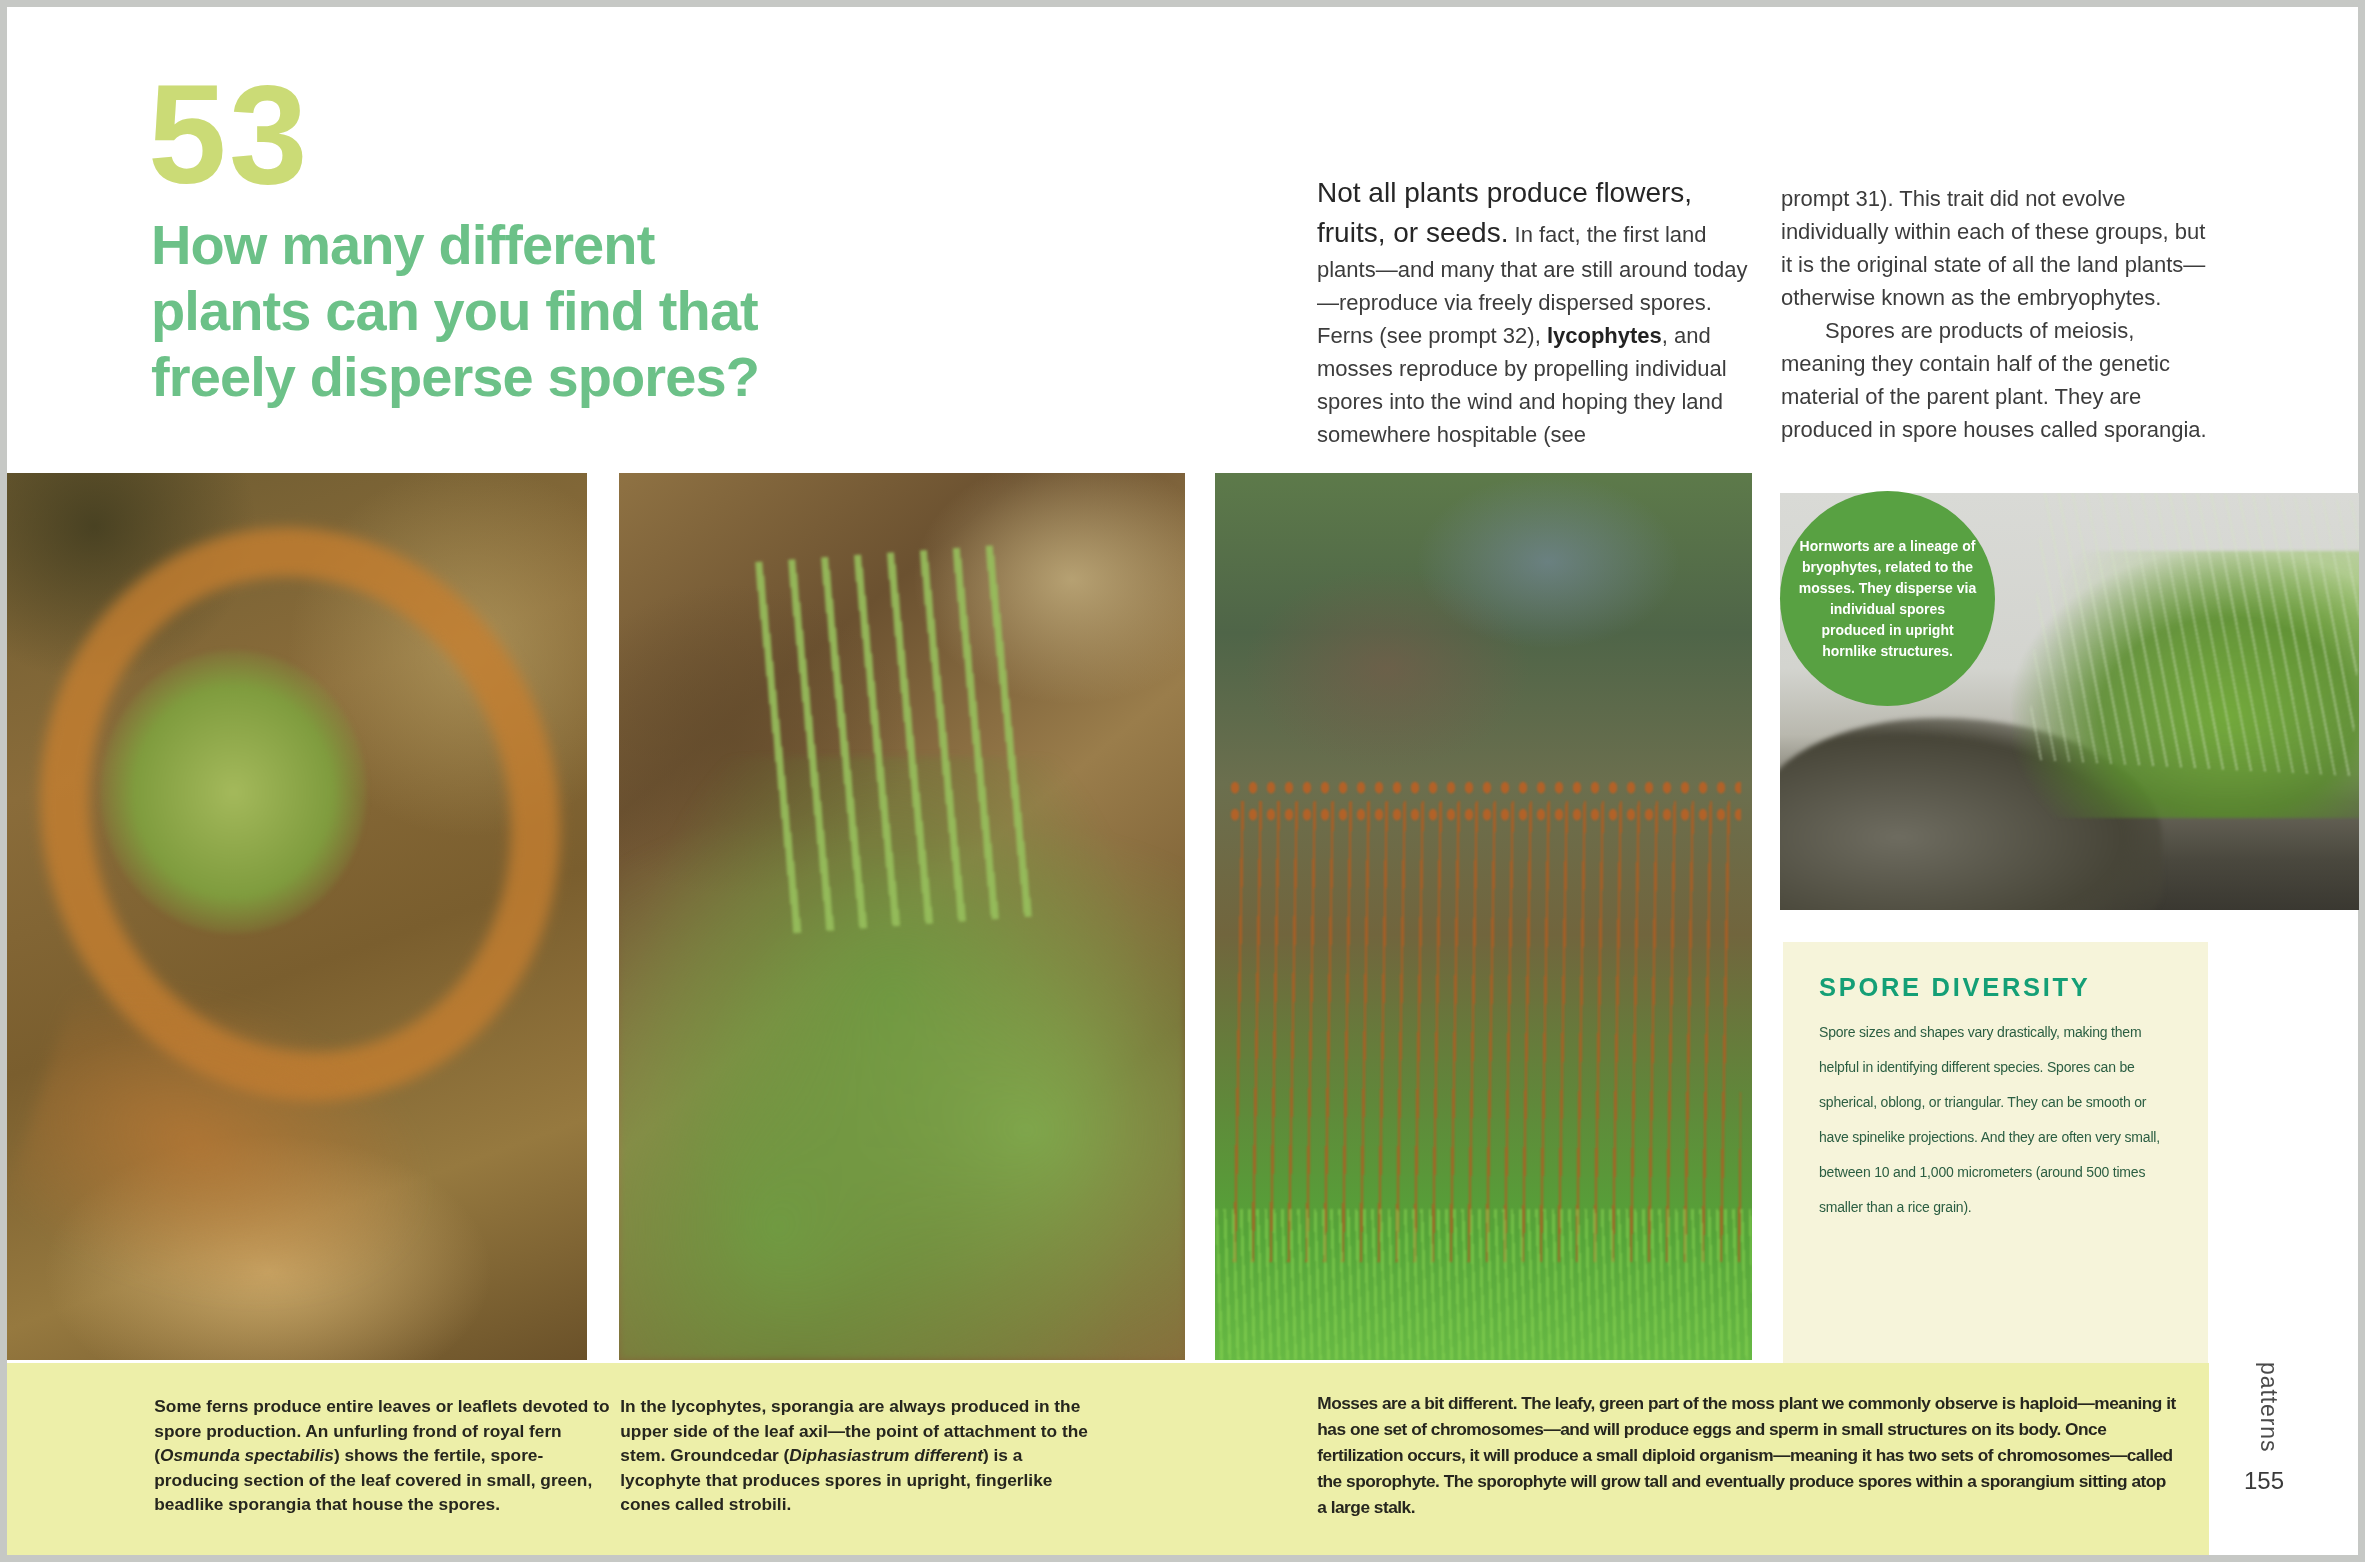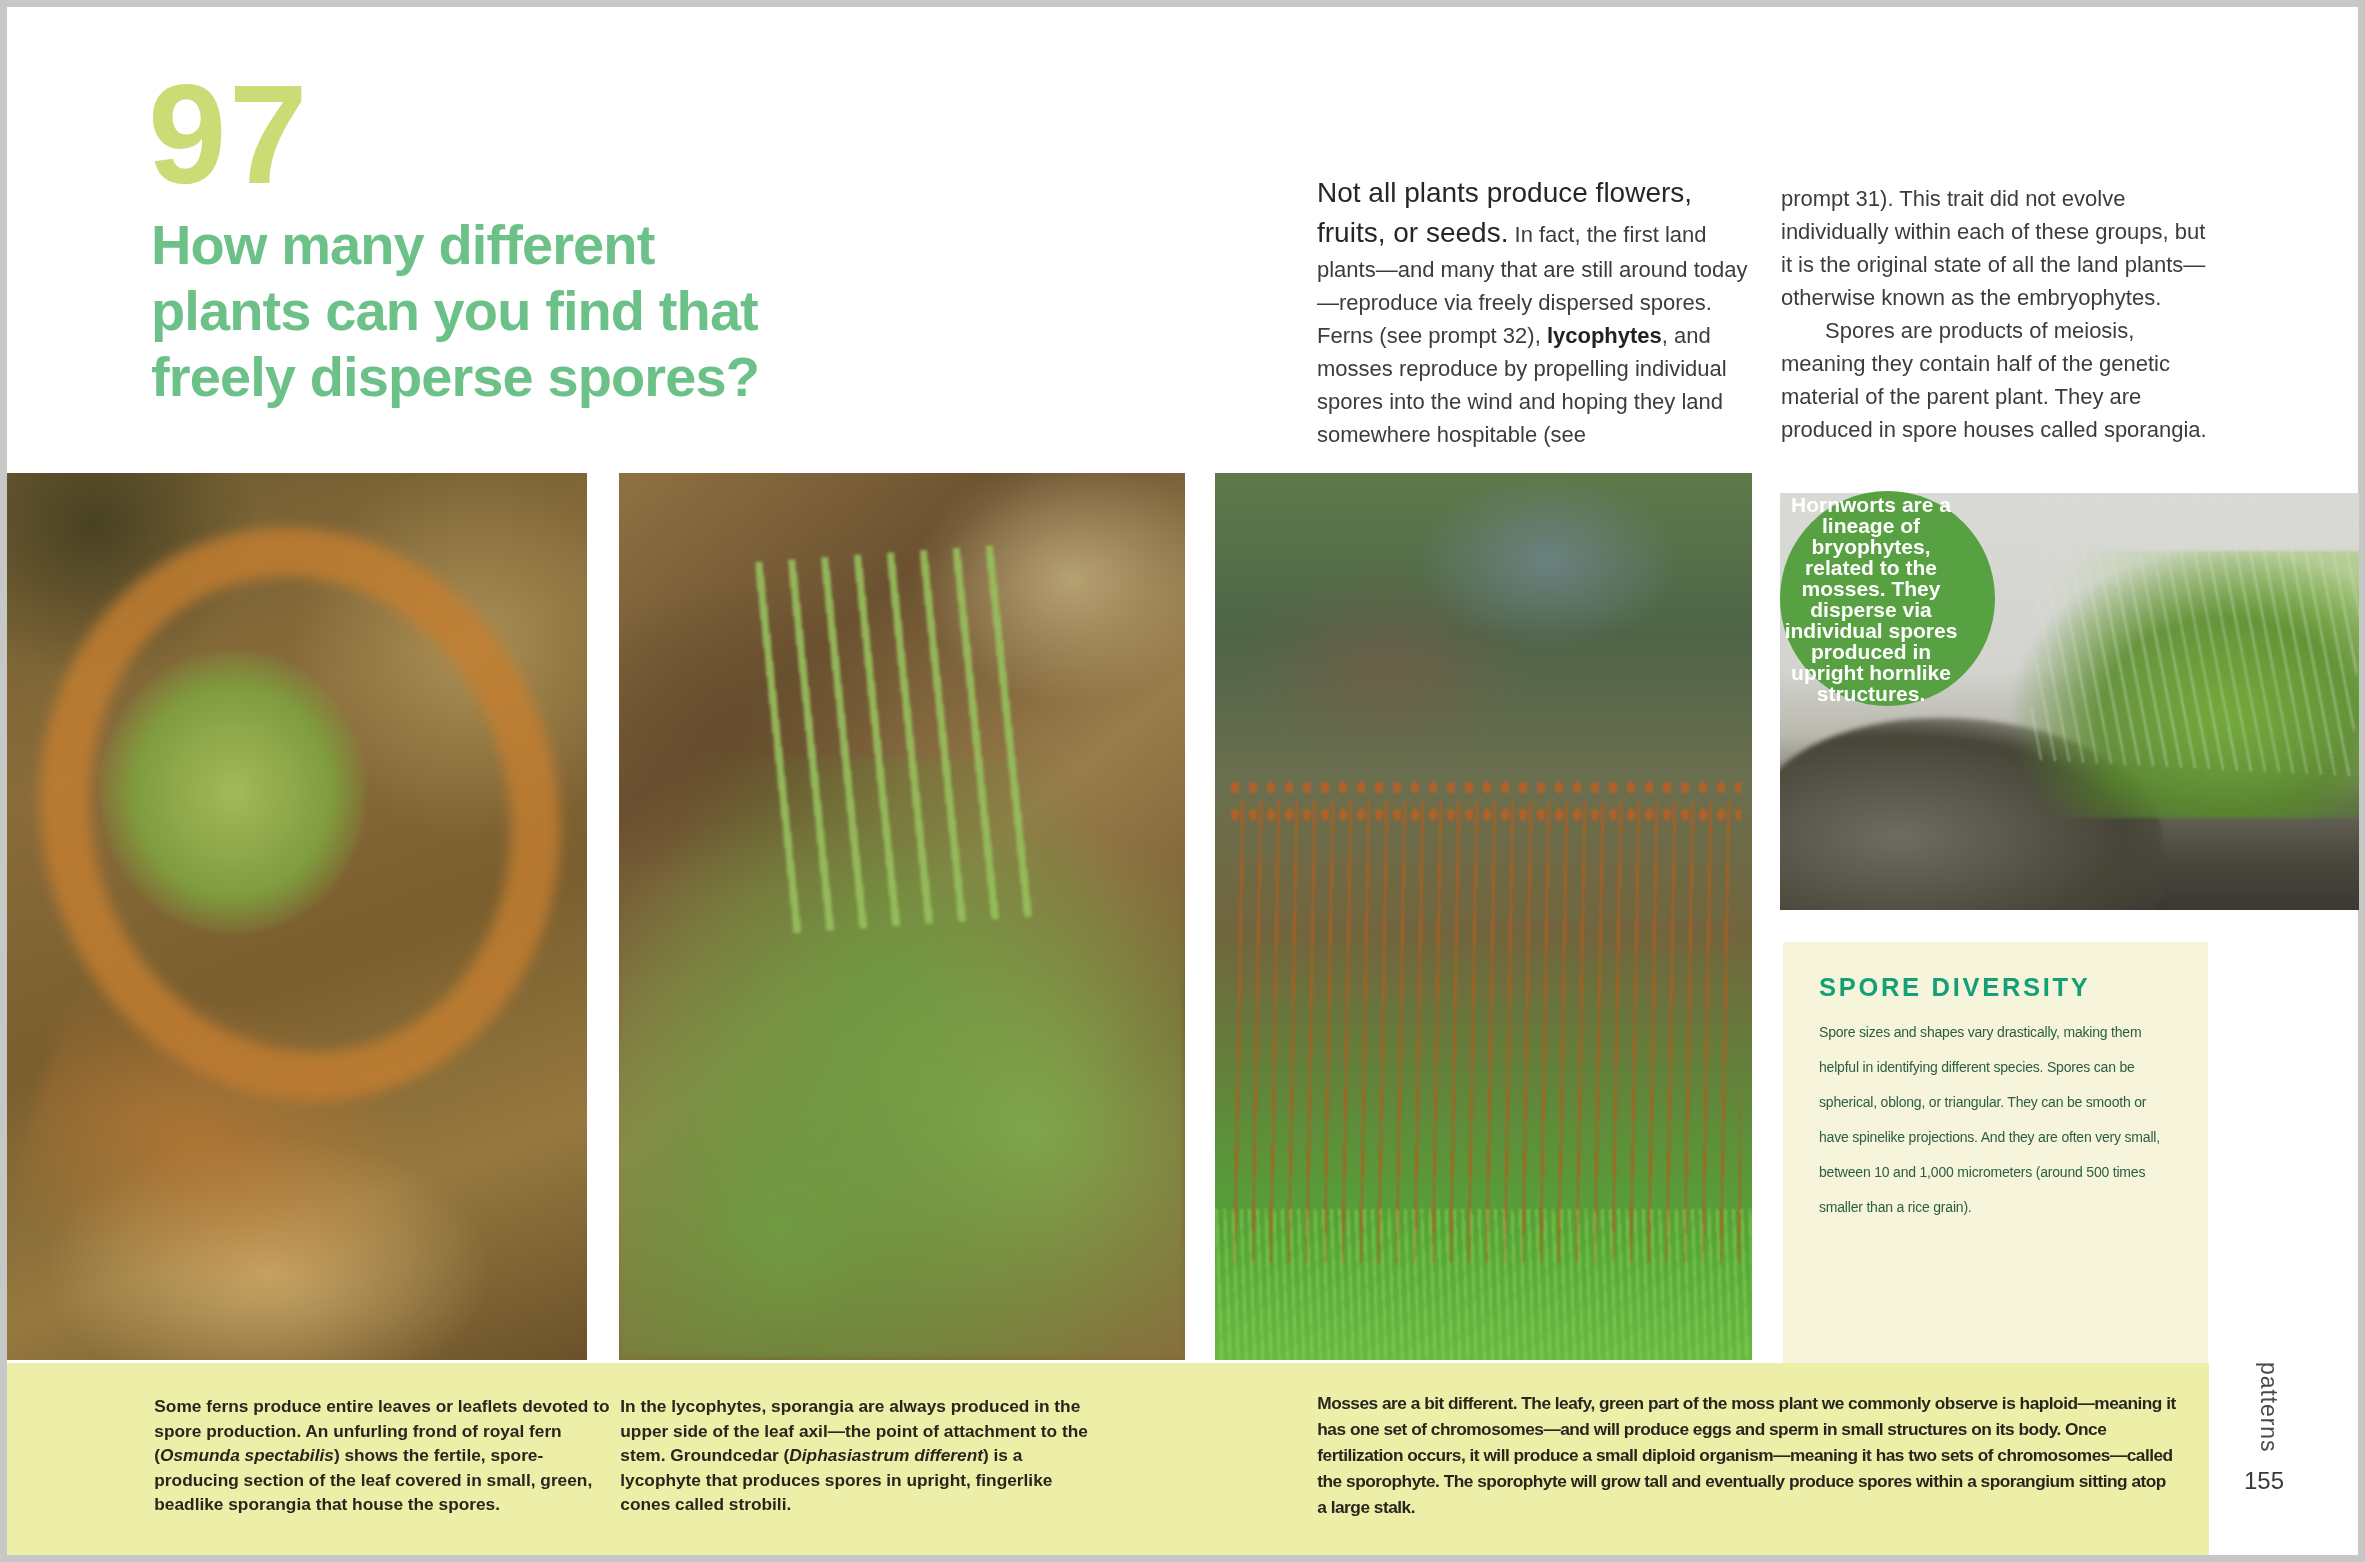--- a/index.html
+++ b/index.html
@@ -94,22 +94,22 @@
       radial-gradient(ellipse at 60% 62%, rgba(111,167,54,.95) 0%, rgba(87,138,42,.85) 42%, rgba(87,138,42,0) 72%),
       radial-gradient(ellipse at 85% 28%, rgba(143,193,84,.8), rgba(143,193,84,0) 62%);
     filter:blur(1.8px); }
   .hornwort-sprouts { position:absolute; right:0; top:0; width:56%; height:66%;
     background:repeating-linear-gradient(76deg, rgba(0,0,0,0) 0 12px, rgba(214,228,198,.55) 12px 13.6px);
     transform:rotate(3deg); filter:blur(0.9px); }
 
   
   .callout-circle {
     position:absolute; left:1780px; top:491px; width:215px; height:215px; border-radius:50%;
-    background:#58a142; color:#ffffff; font-size:21px; font-weight:bold; line-height:21px;
-    display:flex; align-items:center; justify-content:flex-start; text-align:center;
+    background:#58a142; color:#ffffff; font-size:14px; font-weight:bold; line-height:21px;
+    display:flex; align-items:center; justify-content:center; text-align:center;
     padding:0; box-sizing:border-box;
   }
   .callout-circle .callout-text { width:182px; }
 
   
   .spore-box {
     position:absolute; left:1783px; top:942px; width:425px; height:470px; box-sizing:border-box;
     background:#f6f4da; padding:31px 35px 0 36px;
   }
   .spore-box h2 { margin:0 0 12.7px 0; font-size:25.5px; font-weight:bold; color:#149f76; letter-spacing:2.7px; }
@@ -131,21 +131,21 @@
     font-size:23px; color:#4a4a4a; letter-spacing:0.9px;
   }
   .page-number { position:absolute; left:2244px; top:1467px; font-size:24px; color:#3a3a3a; }
 </style>
 </head>
 <body>
 
 <div class="canvas">
   <div class="page"></div>
 
-  <div class="prompt-number">97</div>
+  <div class="prompt-number">53</div>
 
   <h1 class="heading">
     <span>How many different</span>
     <span>plants can you find that</span>
     <span>freely disperse spores?</span>
   </h1>
 
   <div class="intro-col intro-col-1">
     <p><span class="lead-in">Not all plants produce flowers, fruits, or seeds.</span><span> In fact, the first land plants—and many that are still around today—reproduce via freely dispersed spores. Ferns (see prompt 32), </span><span class="bold-term">lycophytes</span><span>, and mosses reproduce by propelling individual spores into the wind and hoping they land somewhere hospitable (see</span></p>
   </div>

